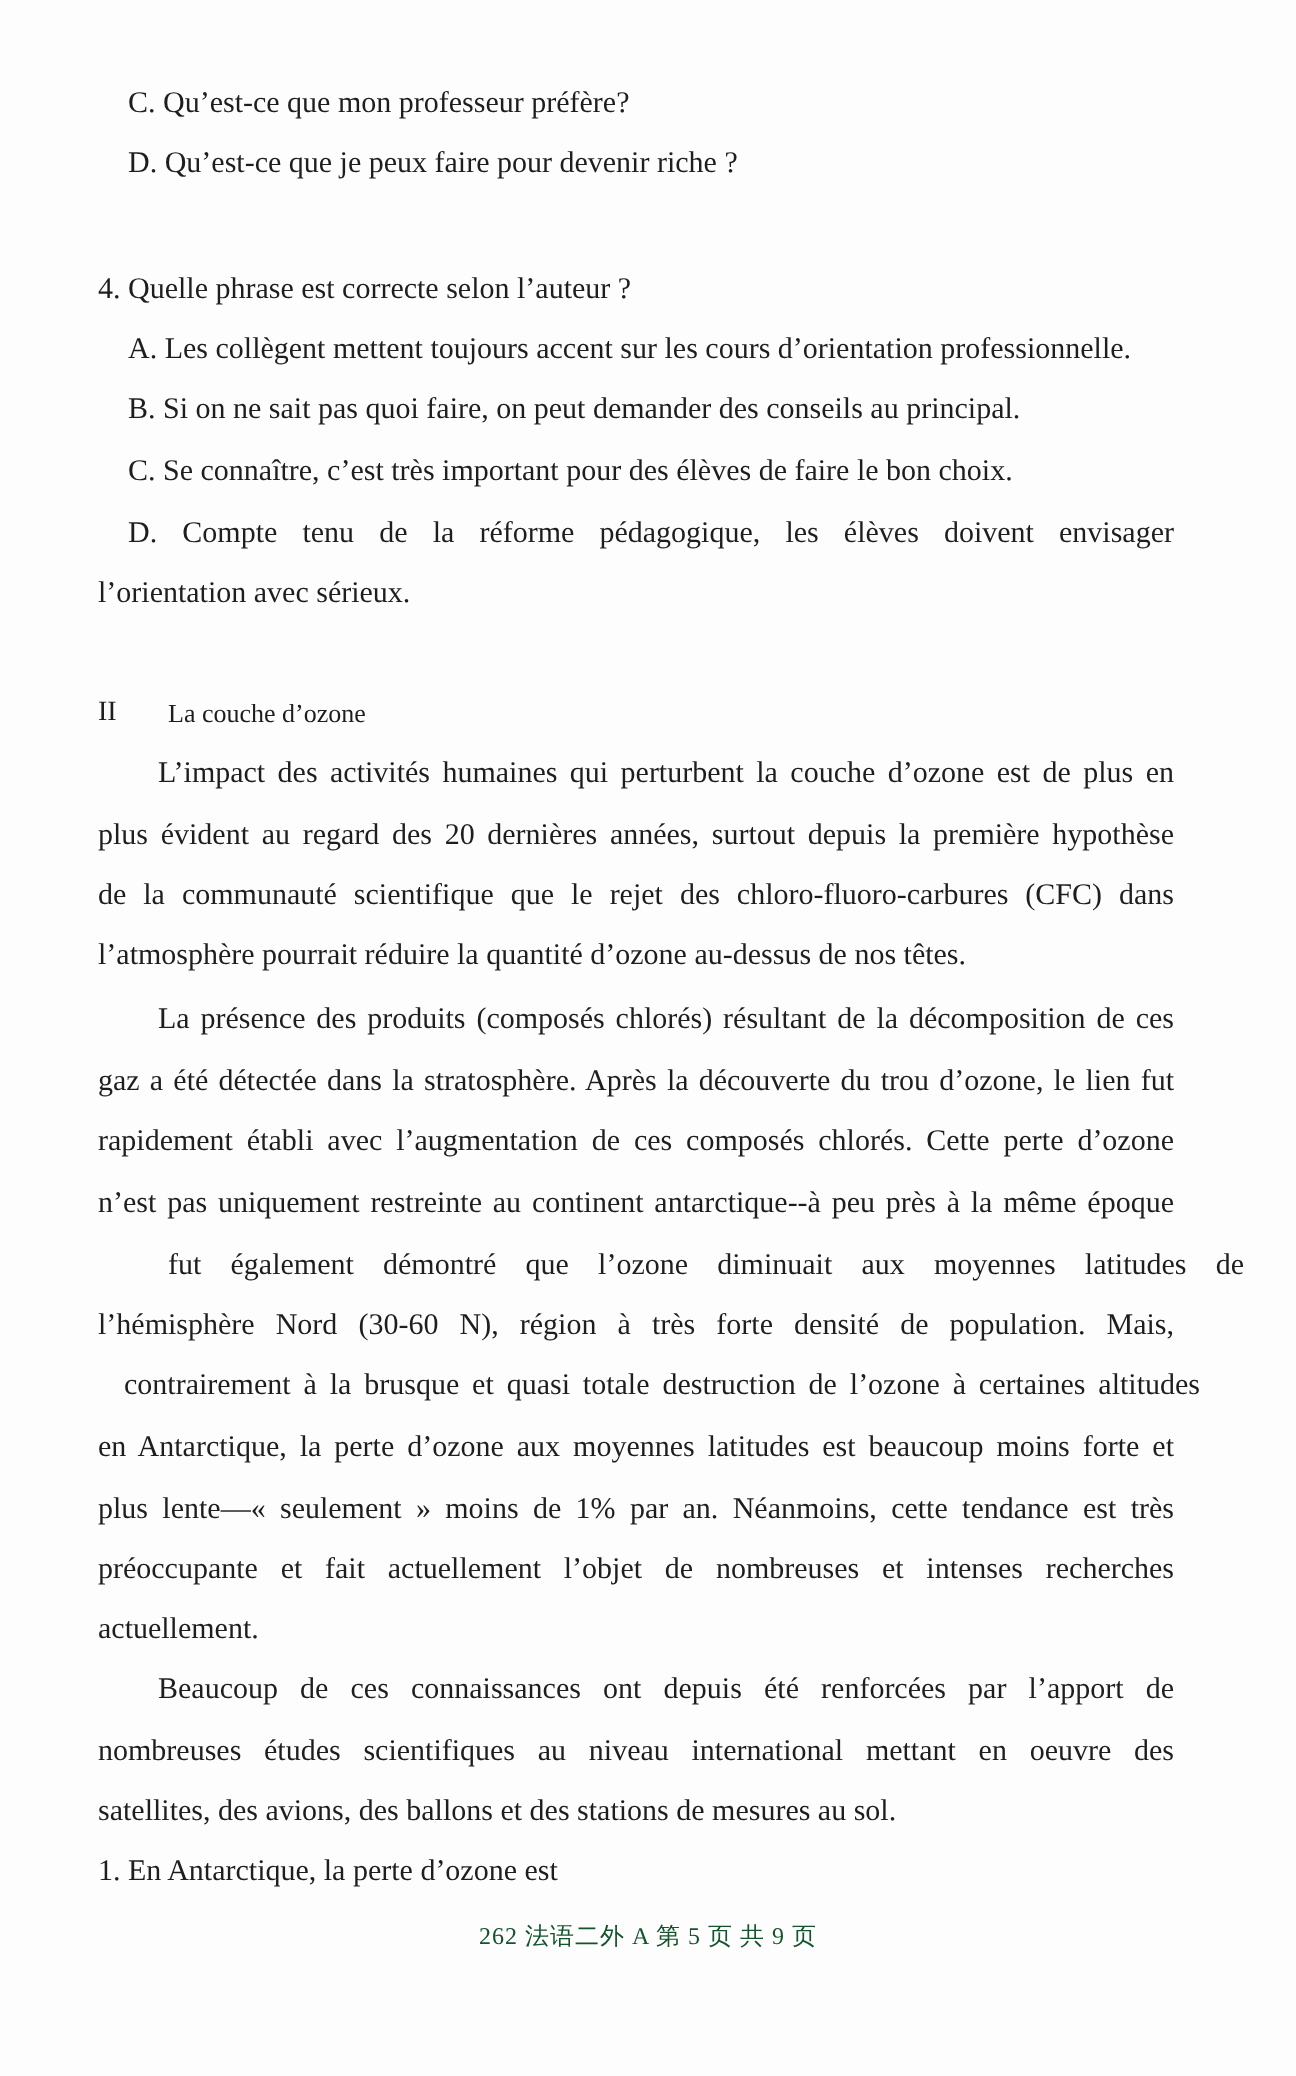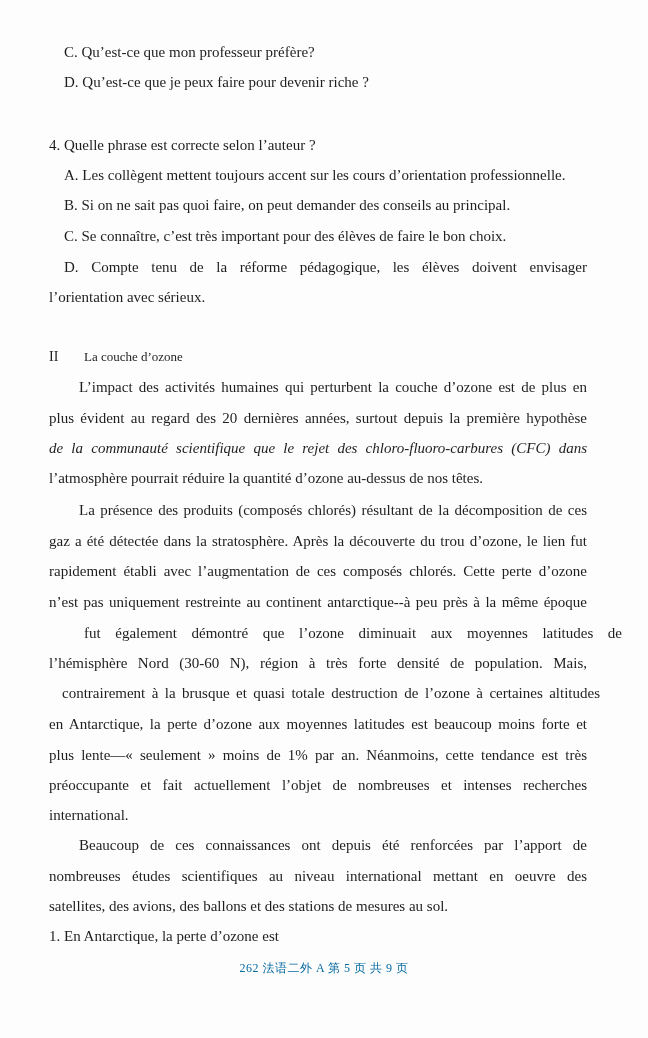--- a/index.html
+++ b/index.html
@@ -12,55 +12,55 @@
     position: absolute; left: 49px; width: 538px;
     font-size: 15px; line-height: 20px; white-space: nowrap;
   }
   .justify { text-align: justify; text-align-last: justify; }
   .opt { left: 64px; width: 523px; }
   .indent { left: 79px; width: 508px; }
   .sec-num { position: absolute; left: 49px; font-size: 14px; line-height: 20px; }
   .sec-title { position: absolute; left: 84px; font-size: 13px; line-height: 20px; }
   .footer {
     position: absolute; left: 0; width: 648px; text-align: center;
-    font-size: 12px; line-height: 16px; color: #0369a1; letter-spacing: 0.5px;
+    font-size: 12px; line-height: 16px; color: #14532d; letter-spacing: 0.5px;
   }
 </style>
 </head>
 <body>
 
 <div class="line opt" style="top:42px;">C. Qu’est-ce que mon professeur préfère?</div>
 <div class="line opt" style="top:72px;">D. Qu’est-ce que je peux faire pour devenir riche ?</div>
 
 <div class="line" style="top:135px;">4. Quelle phrase est correcte selon l’auteur ?</div>
 <div class="line opt" style="top:165px;">A. Les collègent mettent toujours accent sur les cours d’orientation professionnelle.</div>
 <div class="line opt" style="top:195px;">B. Si on ne sait pas quoi faire, on peut demander des conseils au principal.</div>
 <div class="line opt" style="top:226px;">C. Se connaître, c’est très important pour des élèves de faire le bon choix.</div>
 <div class="line opt justify" style="top:257px;">D. Compte tenu de la réforme pédagogique, les élèves doivent envisager</div>
 <div class="line" style="top:287px;">l’orientation avec sérieux.</div>
 
 <div class="sec-num" style="top:347px;">II</div>
 <div class="sec-title" style="top:347px;">La couche d’ozone</div>
 
 <div class="line indent justify" style="top:377px;">L’impact des activités humaines qui perturbent la couche d’ozone est de plus en</div>
 <div class="line justify" style="top:408px;">plus évident au regard des 20 dernières années, surtout depuis la première hypothèse</div>
-<div class="line justify" style="top:438px;font-style:italic;">de la communauté scientifique que le rejet des chloro-fluoro-carbures (CFC) dans</div>
+<div class="line justify" style="top:438px;">de la communauté scientifique que le rejet des chloro-fluoro-carbures (CFC) dans</div>
 <div class="line" style="top:468px;">l’atmosphère pourrait réduire la quantité d’ozone au-dessus de nos têtes.</div>
 
 <div class="line indent justify" style="top:500px;">La présence des produits (composés chlorés) résultant de la décomposition de ces</div>
 <div class="line justify" style="top:531px;">gaz a été détectée dans la stratosphère. Après la découverte du trou d’ozone, le lien fut</div>
 <div class="line justify" style="top:561px;">rapidement établi avec l’augmentation de ces composés chlorés. Cette perte d’ozone</div>
 <div class="line justify" style="top:592px;">n’est pas uniquement restreinte au continent antarctique--à peu près à la même époque</div>
 <div class="line justify" style="top:623px;margin-left:35px;">fut également démontré que l’ozone diminuait aux moyennes latitudes de</div>
 <div class="line justify" style="top:653px;">l’hémisphère Nord (30-60 N), région à très forte densité de population. Mais,</div>
 <div class="line justify" style="top:683px;margin-left:13px;">contrairement à la brusque et quasi totale destruction de l’ozone à certaines altitudes</div>
 <div class="line justify" style="top:714px;">en Antarctique, la perte d’ozone aux moyennes latitudes est beaucoup moins forte et</div>
 <div class="line justify" style="top:745px;">plus lente—« seulement » moins de 1% par an. Néanmoins, cette tendance est très</div>
 <div class="line justify" style="top:775px;">préoccupante et fait actuellement l’objet de nombreuses et intenses recherches</div>
-<div class="line" style="top:805px;">international.</div>
+<div class="line" style="top:805px;">actuellement.</div>
 
 <div class="line indent justify" style="top:835px;">Beaucoup de ces connaissances ont depuis été renforcées par l’apport de</div>
 <div class="line justify" style="top:866px;">nombreuses études scientifiques au niveau international mettant en oeuvre des</div>
 <div class="line" style="top:896px;">satellites, des avions, des ballons et des stations de mesures au sol.</div>
 
 <div class="line" style="top:926px;">1. En Antarctique, la perte d’ozone est</div>
 
 <div class="footer" style="top:960px;">262 法语二外 A  第  5  页  共  9  页</div>
 
 </body></html>

